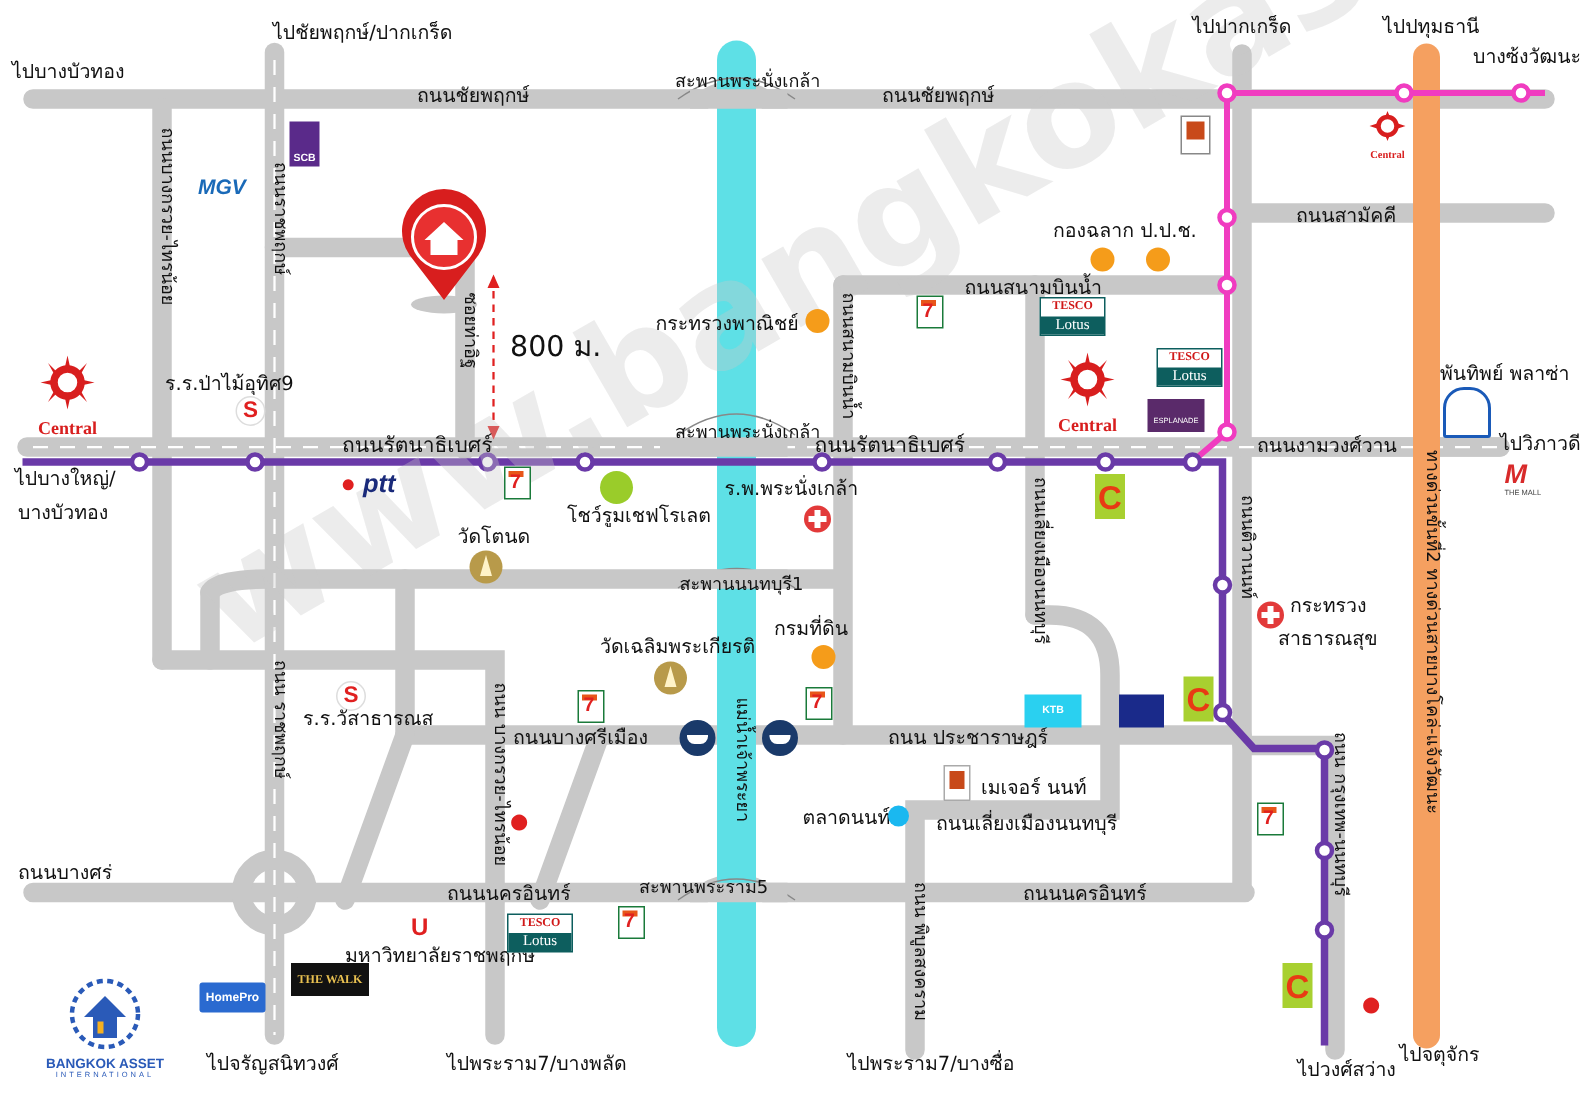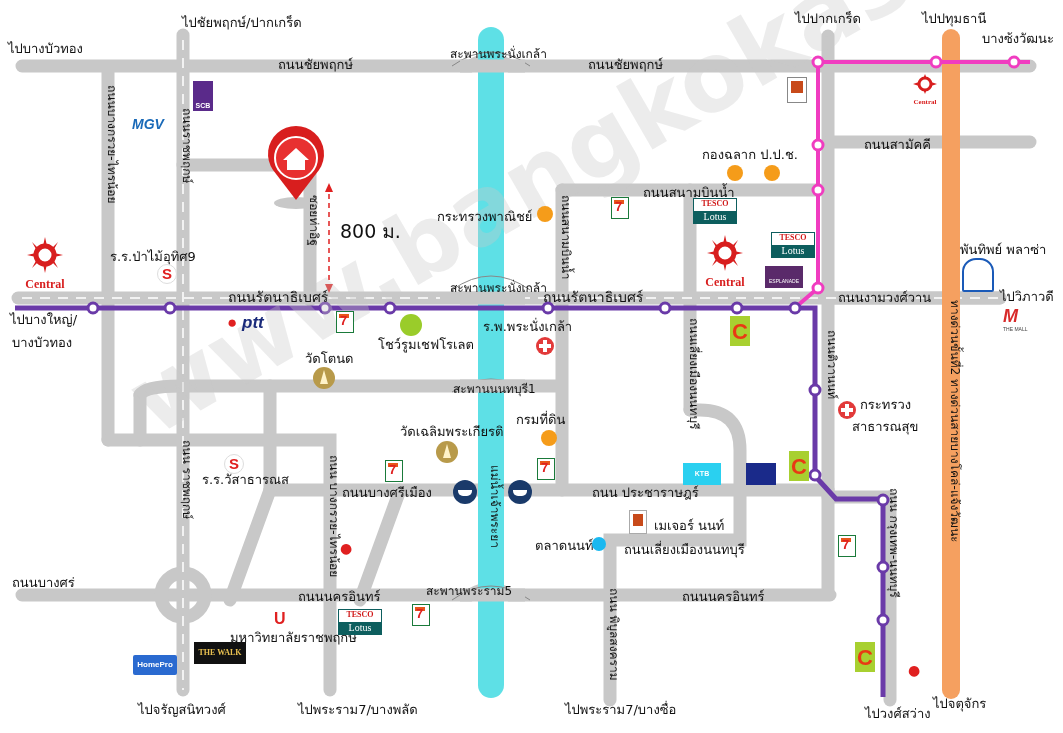--- a/index.html
+++ b/index.html
@@ -285,13 +285,23 @@
   <div class="bigc" style="left:855px;top:642px"></div>
   <div style="position:absolute;left:683px;top:463px;width:38px;height:22px;background:#2ad0f0;color:#fff;font:bold 7px 'Liberation Sans',sans-serif;text-align:center;line-height:22px">KTB</div>
   <div style="position:absolute;left:746px;top:463px;width:30px;height:22px;background:#1a2a8a"></div>
   <div style="position:absolute;left:1003px;top:306px;font:italic bold 18px 'Liberation Sans',sans-serif;color:#d82a2a">M</div>
   <div style="position:absolute;left:1003px;top:326px;font:5px 'Liberation Sans',sans-serif;color:#444">THE MALL</div>
   <div style="position:absolute;left:133px;top:655px;width:44px;height:20px;background:#2a6ad0;color:#fff;font:bold 8px 'Liberation Sans',sans-serif;text-align:center;line-height:20px;border-radius:2px">HomePro</div>
   <div style="position:absolute;left:194px;top:642px;width:52px;height:22px;background:#111;color:#e8c050;font:bold 8px 'Liberation Serif',serif;text-align:center;line-height:22px">THE WALK</div>
   <div style="position:absolute;left:908px;top:662px;color:#e02020;font-size:14px">●</div>
   <div style="position:absolute;left:340px;top:540px;color:#e02020;font-size:14px">●</div>
 
+  <div style="position:absolute;left:20px;top:650px;width:100px;height:70px">
+    <svg width="100" height="52" style="position:absolute;left:0;top:0">
+        <circle cx="50" cy="26" r="22" fill="none" stroke="#2a5ab8" stroke-width="3" stroke-dasharray="4 3"></circle>
+        <path d="M36 28 L50 14 L64 28 Z" fill="#2a5ab8"></path>
+        <rect x="42" y="28" width="16" height="14" fill="#2a5ab8"></rect>
+        <rect x="45" y="31" width="4" height="8" fill="#f5b020"></rect>
+      </svg>
+    <div style="position:absolute;left:0;top:54px;width:100px;text-align:center;font:bold 9px 'Liberation Sans',sans-serif;color:#2a5ab8">BANGKOK ASSET</div>
+    <div style="position:absolute;left:0;top:64px;width:100px;text-align:center;font:5px 'Liberation Sans',sans-serif;color:#2a5ab8;letter-spacing:2px">INTERNATIONAL</div>
+  </div>
 </div>
 
 </body></html>

